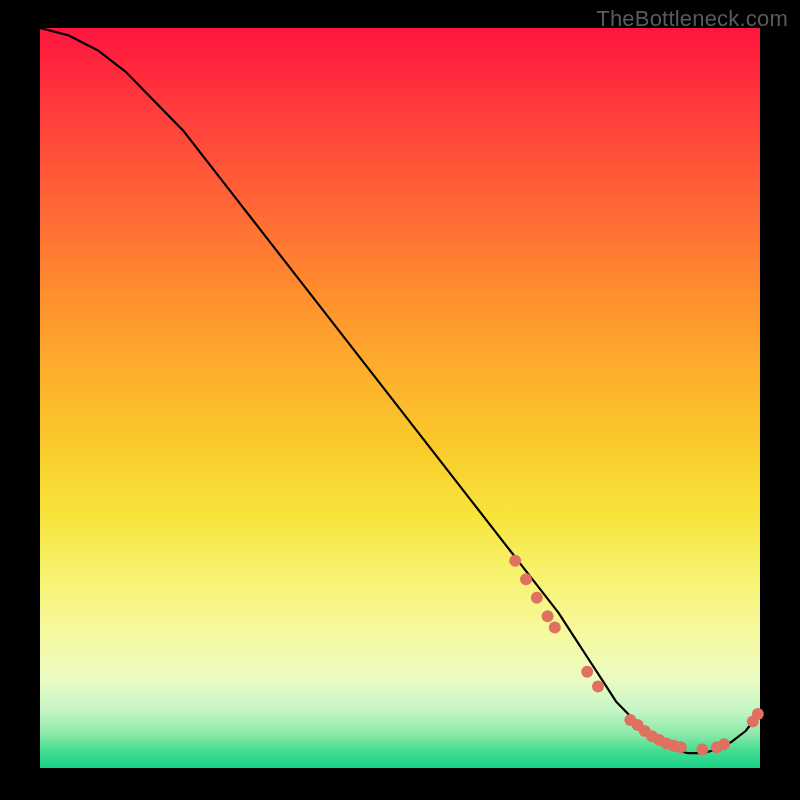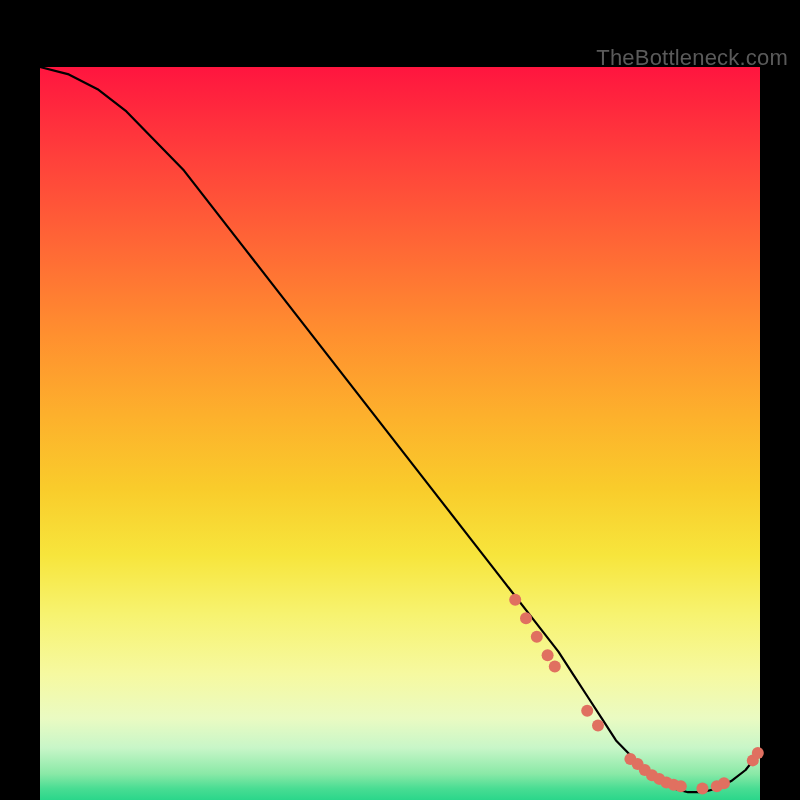--- a/index.html
+++ b/index.html
@@ -8,21 +8,20 @@
     width: 800px;
     height: 800px;
     background: #000000;
     font-family: Arial, Helvetica, sans-serif;
     overflow: hidden;
   }
   .stage {
     position: relative;
     width: 800px;
     height: 597px;
-    margin-top: 39px;
   }
   .watermark {
     position: absolute;
     top: 6px;
     right: 12px;
     color: #5a5a5a;
     font-size: 22px;
     font-weight: 400;
     letter-spacing: 0.2px;
     user-select: none;

